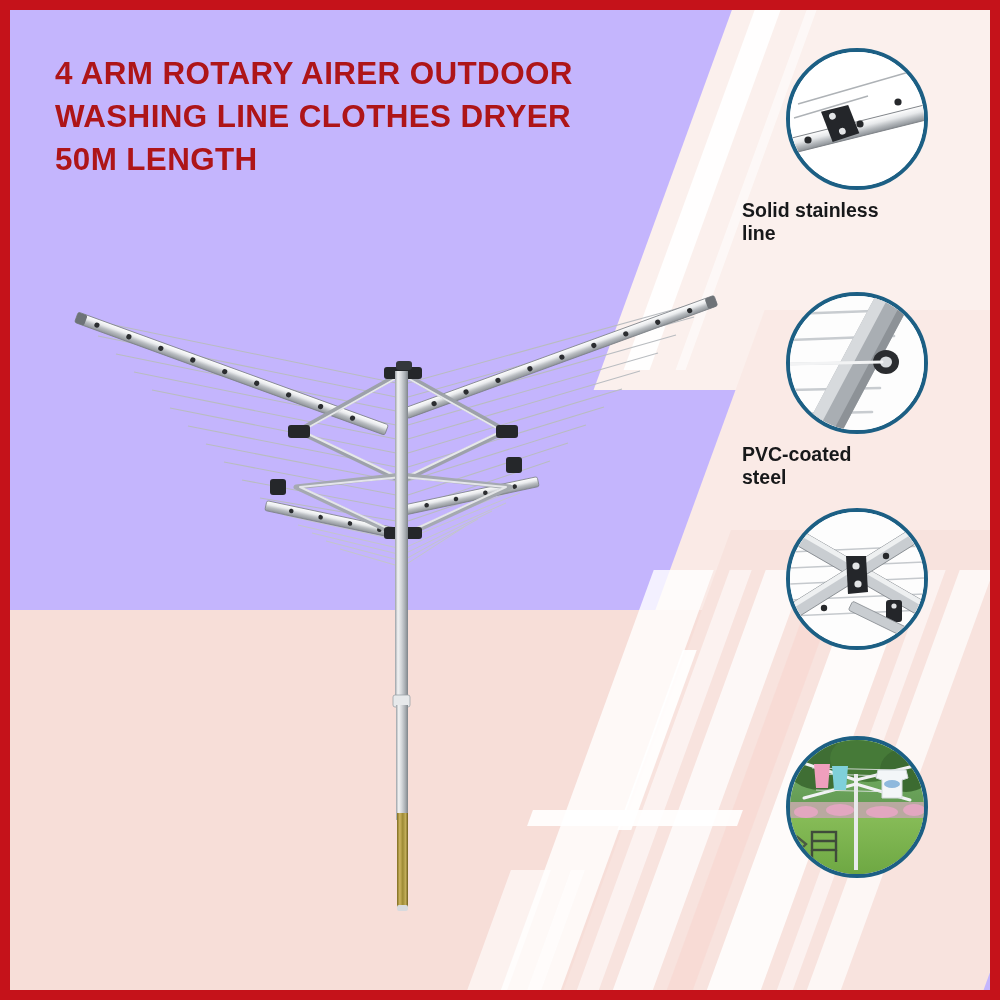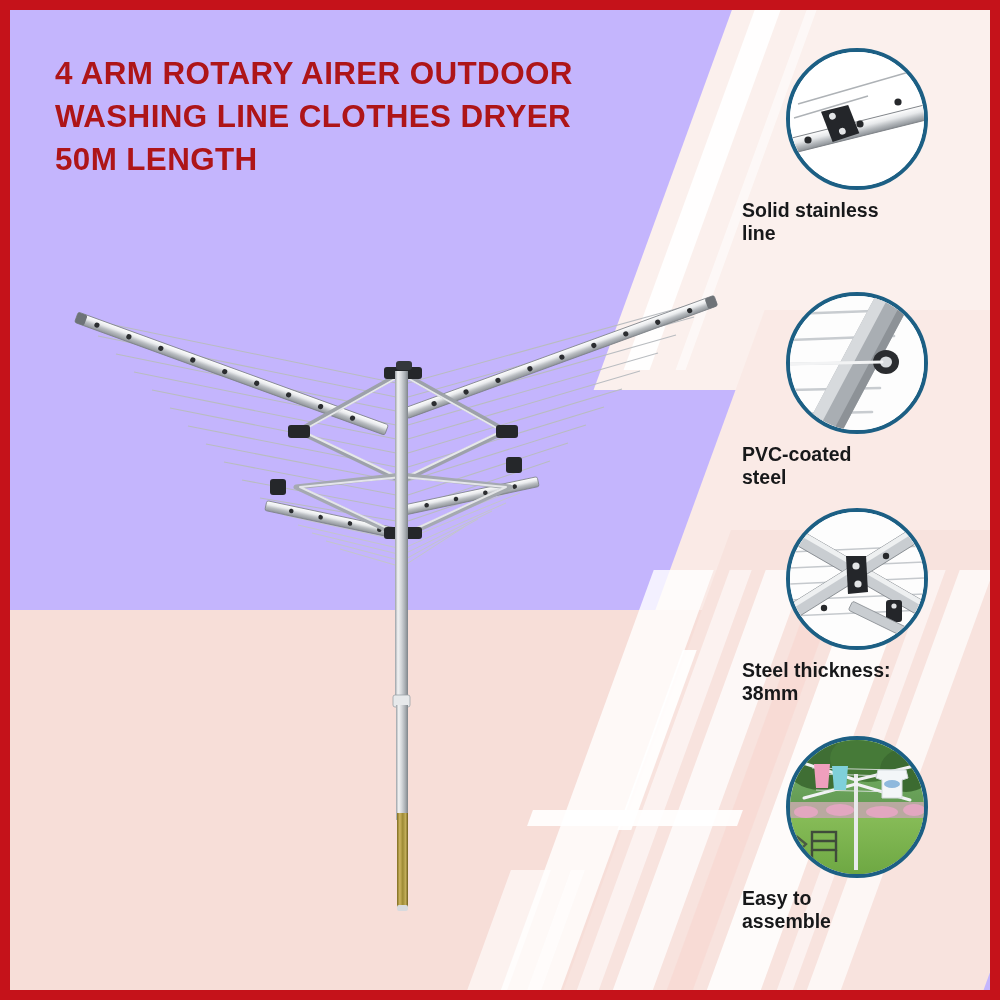--- a/index.html
+++ b/index.html
@@ -417,24 +417,20 @@
             </g>
             <g fill="#26282b">
               <circle cx="96" cy="44" r="3.2"></circle>
               <circle cx="34" cy="96" r="3.2"></circle>
             </g>
             <g transform="rotate(26 96 112)">
               <rect x="56" y="106" width="90" height="10" rx="2" fill="#c9cdd1" stroke="#80858a" stroke-width="0.7"></rect>
             </g>
           </svg>
         </div>
-        <div class="cap">
-          <span>Steel thickness:</span><br>
-          <span>38mm</span>
-        </div>
       </div>
 
       <div class="feature f4">
         <div class="circle">
           <svg width="134" height="134" viewBox="0 0 134 134" xmlns="http://www.w3.org/2000/svg">
             <defs>
               <linearGradient id="sky" x1="0" y1="0" x2="0" y2="1">
                 <stop offset="0%" stop-color="#7ab66a"></stop>
                 <stop offset="100%" stop-color="#4d7f3d"></stop>
               </linearGradient>
@@ -478,24 +474,20 @@
             <path d="M 88 30 L 116 30 L 118 38 L 112 40 L 112 58 L 92 58 L 92 40 L 86 38 Z" fill="#f3f6f8" stroke="#d4dadd" stroke-width="1"></path>
             <ellipse cx="102" cy="44" rx="8" ry="4" fill="#8fb9dd"></ellipse>
 
             <g stroke="#3f4b3a" stroke-width="2.4" fill="none">
               <rect x="22" y="92" width="24" height="18"></rect>
               <path d="M 22 110 L 22 122 M 46 110 L 46 122 M 22 101 L 46 101"></path>
             </g>
             <path d="M 6 96 L 16 104 L 10 110" stroke="#4a5a44" stroke-width="2.4" fill="none"></path>
           </svg>
         </div>
-        <div class="cap">
-          <span>Easy to</span><br>
-          <span>assemble</span>
-        </div>
       </div>
 
     </div>
 
   </div>
 
   <div class="frame"></div>
 </div>
 
 </body></html>

